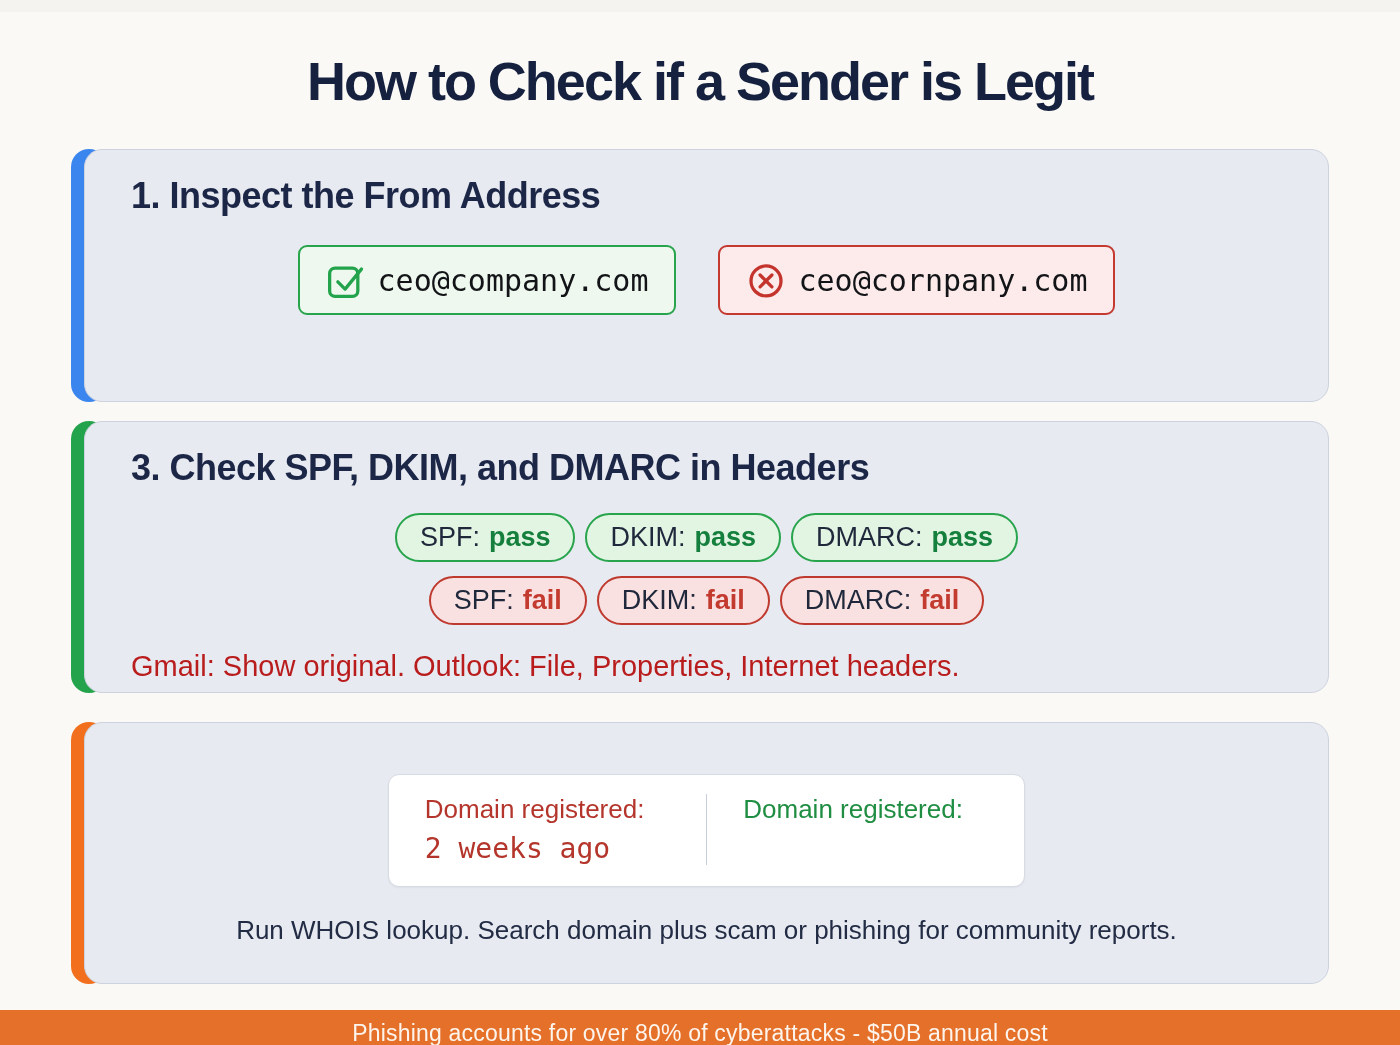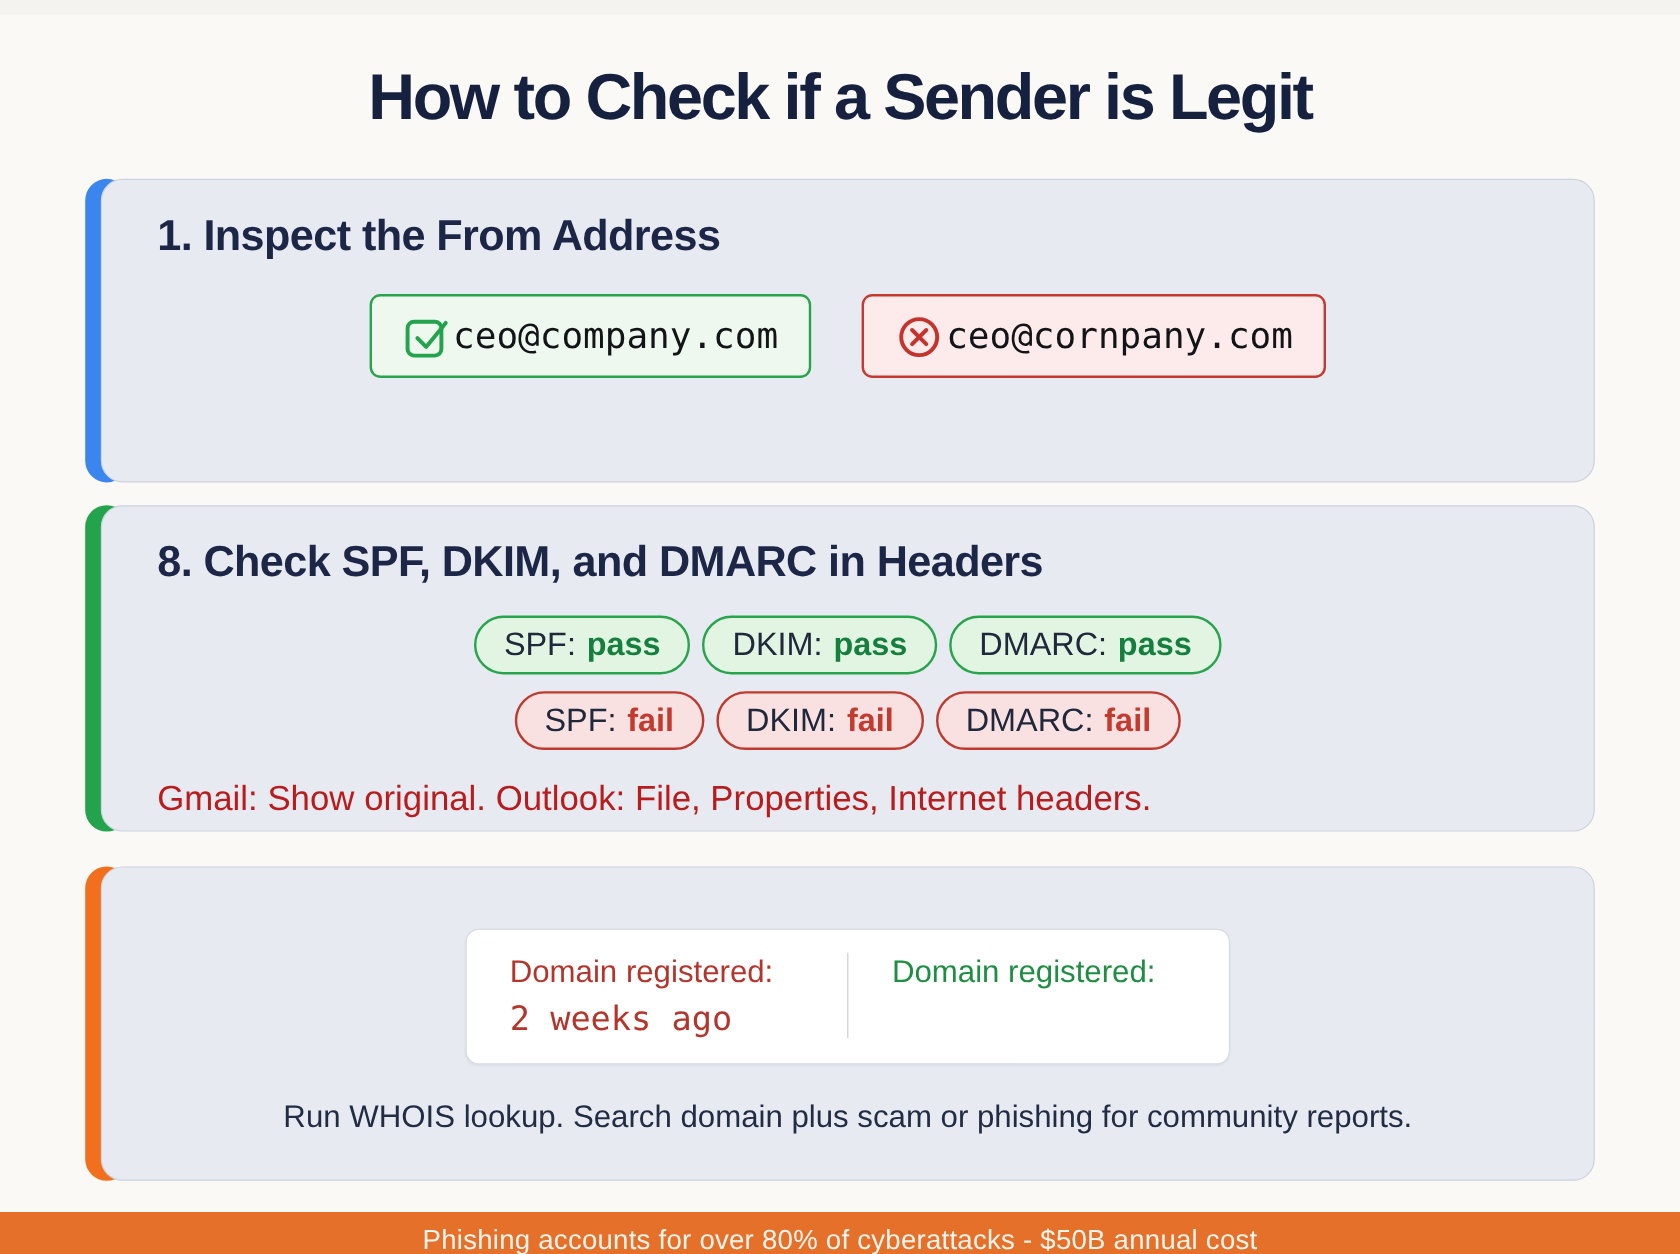--- a/index.html
+++ b/index.html
@@ -64,21 +64,21 @@
   
   .email-row {
     margin-top: 28px;
     display: flex;
     justify-content: center;
     gap: 42px;
   }
   .email-box {
     display: inline-flex;
     align-items: center;
-    gap: 2px;
+    gap: 12px;
     padding: 13px 26px;
     border-radius: 9px;
     font-family: "DejaVu Sans Mono", monospace;
     font-size: 30px;
     color: #121417;
   }
   .email-box.legit { background: #eef8ee; border: 2.5px solid #27a44c; }
   .email-box.fake  { background: #fcebea; border: 2.5px solid #c43a31; }
   .email-icon { display: inline-flex; flex: 0 0 auto; }
 
@@ -199,21 +199,21 @@
           </span>
           <span>ceo@cornpany.com</span>
         </span>
       </div>
     </div>
   </section>
 
   <section class="card card-2">
     <div class="accent-strip accent-green"></div>
     <div class="card-inner">
-      <h2 class="section-heading">8. Check SPF, DKIM, and DMARC in Headers</h2>
+      <h2 class="section-heading">3. Check SPF, DKIM, and DMARC in Headers</h2>
       <div class="badge-row pass-row">
         <span class="badge pass">
           <span class="badge-label">SPF:</span>
           <span class="badge-value">pass</span>
         </span>
         <span class="badge pass">
           <span class="badge-label">DKIM:</span>
           <span class="badge-value">pass</span>
         </span>
         <span class="badge pass">

